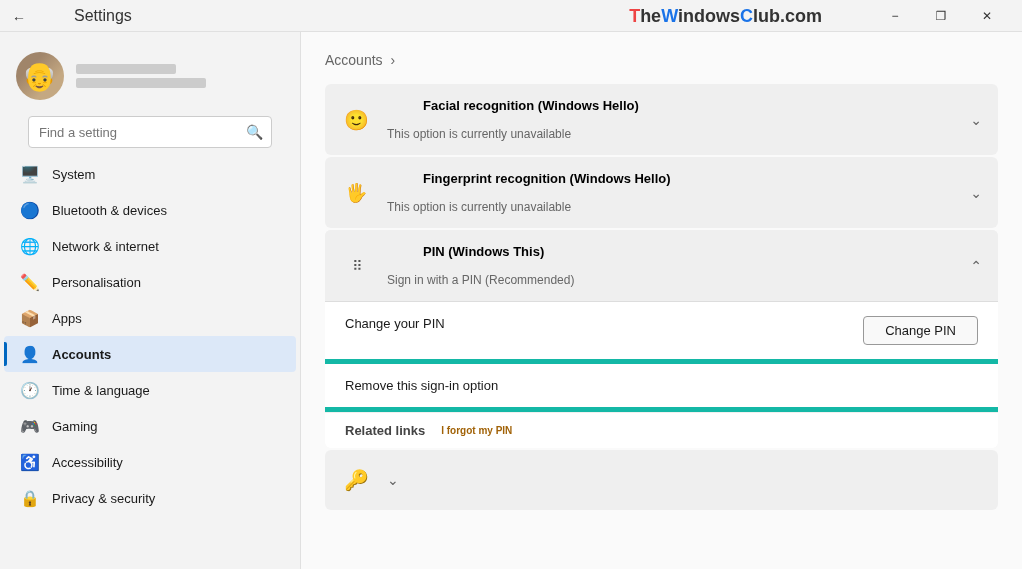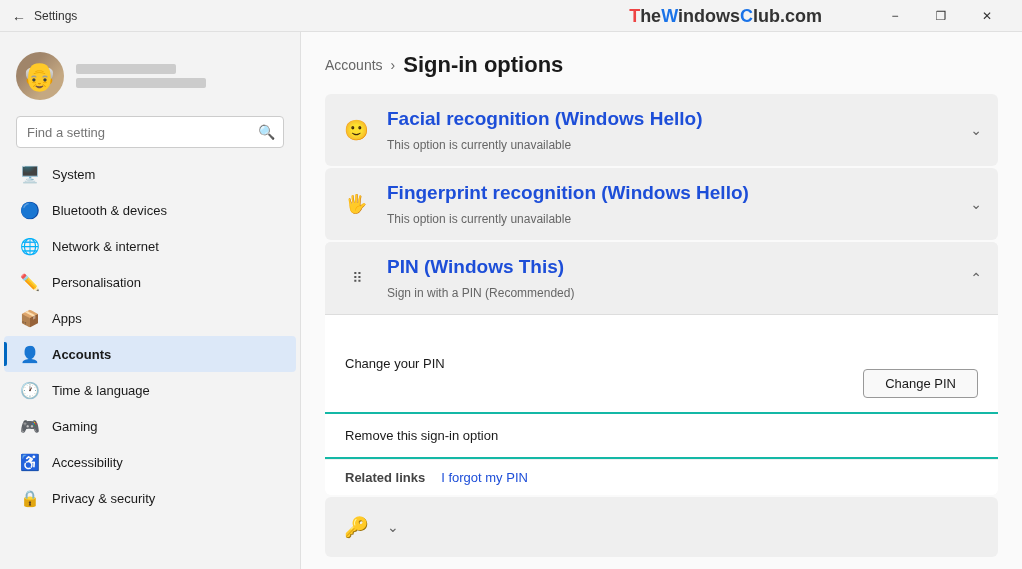--- a/index.html
+++ b/index.html
@@ -23,22 +23,23 @@
       justify-content: space-between;
       border-bottom: 1px solid #e0e0e0;
       flex-shrink: 0;
     }
     .title-bar-left {
       display: flex;
       align-items: center;
       gap: 8px;
     }
     .title-bar-title {
-      font-size: 12px;
+      font-size: 16px;
       color: #333;
+      margin-left: 40px;
     }
     .title-bar-controls {
       display: flex;
       gap: 0;
     }
     .title-bar-btn {
       width: 46px;
       height: 32px;
       border: none;
       background: transparent;
@@ -110,21 +111,21 @@
       border-radius: 2px;
     }
     .user-email-blur {
       width: 130px;
       height: 10px;
       background: #ccc;
       border-radius: 2px;
     }
 
     .search-box {
-      margin: 0 16px 8px;
+      margin: 0 28px 8px;
       position: relative;
     }
     .search-input {
       width: 100%;
       height: 32px;
       border: 1px solid #ccc;
       border-radius: 4px;
       background: white;
       padding: 0 32px 0 10px;
       font-size: 13px;
@@ -239,89 +240,90 @@
       align-items: center;
       justify-content: center;
       margin-right: 14px;
       font-size: 20px;
       flex-shrink: 0;
     }
     .option-text {
       flex: 1;
     }
     .option-title {
-      font-size: 19px;
+      font-size: 13px;
       font-weight: 600;
-      color: #1d4ed8;
+      color: #000000;
+      margin-left: 36px;
     }
     .option-subtitle {
       font-size: 12px;
       color: #666;
-      margin-top: 8px;
+      margin-top: 14px;
     }
     .option-chevron {
       font-size: 14px;
       color: #666;
     }
 
     
     .option-card.expanded .option-header {
       background: #efefef;
       border-bottom: 1px solid #ddd;
     }
 
     .option-body {
       padding: 0;
       background: white;
     }
 
     .option-row {
       display: flex;
-      align-items: center;
+      align-items: flex-start;
       justify-content: space-between;
       padding: 14px 20px;
-      border-bottom: 2px solid #14b8a6;
+      border-bottom: 5px solid #14b8a6;
     }
     .option-row:last-child { border-bottom: none; }
 
     .option-row-label {
       font-size: 13px;
       color: #1a1a1a;
     }
 
     .action-btn {
       padding: 6px 21px;
       border: 1px solid #999;
       border-radius: 4px;
       background: #f9f9f9;
       cursor: pointer;
       font-size: 13px;
       color: #1a1a1a;
       min-width: 100px;
-      margin-top: 40px;
     }
 
     .related-links-row {
       display: flex;
       align-items: center;
       gap: 16px;
       padding: 10px 20px;
       background: white;
       border-top: 1px solid #f0f0f0;
     }
     .related-links-label {
       font-size: 13px;
       color: #444;
       font-weight: 600;
     }
     .related-link {
-      font-size: 13px;
-      color: #1d4ed8;
+      font-size: 10px;
+      color: #a16207;
       cursor: pointer;
       text-decoration: none;
+      font-weight: bold;
     }
   </style>
 </head>
 <body>
 
 <div class="title-bar">
   <div class="title-bar-left">
     <span style="font-size:14px;cursor:pointer;color:#333;">←</span>
     <span class="title-bar-title">Settings</span>
   </div>
@@ -400,21 +402,20 @@
         <span>Privacy &amp; security</span>
       </div>
     </nav>
   </div>
 
   <div class="main-content">
 
     <div class="breadcrumb">
       <span class="breadcrumb-parent">Accounts</span>
       <span class="breadcrumb-separator">›</span>
-      <span class="breadcrumb-current">Sign-in options</span>
     </div>
 
 
     <div class="sign-in-options">
 
       <div class="option-card">
         <div class="option-header">
           <div class="option-icon">🙂</div>
           <div class="option-text">
             <div class="option-title">Facial recognition (Windows Hello)</div>

